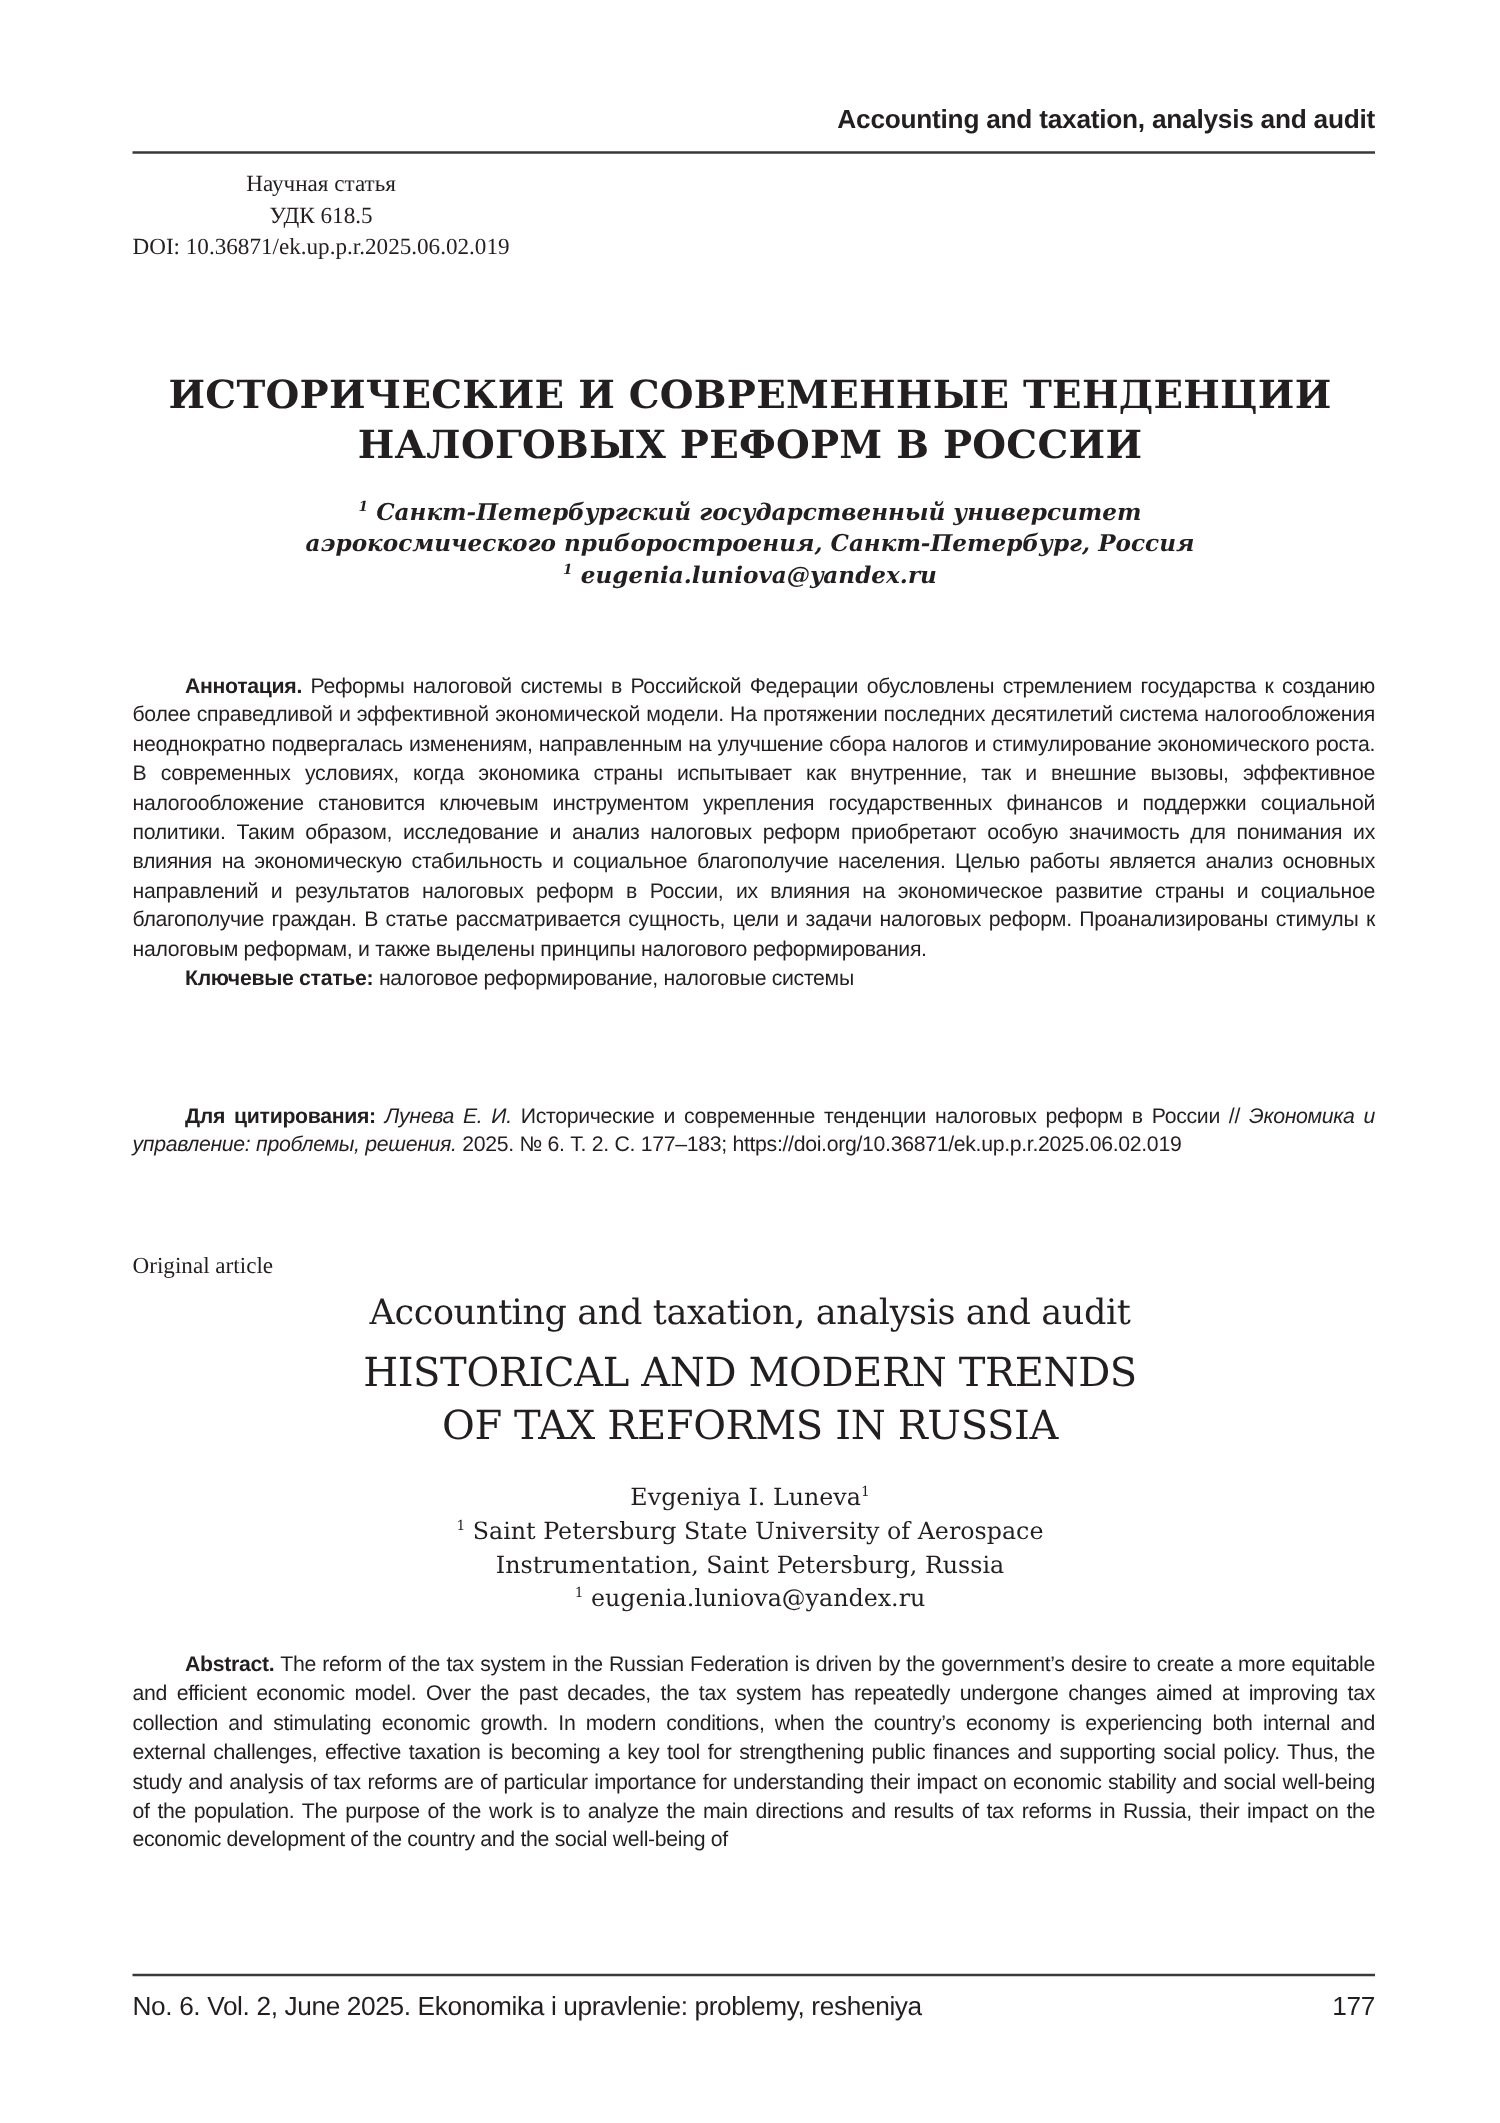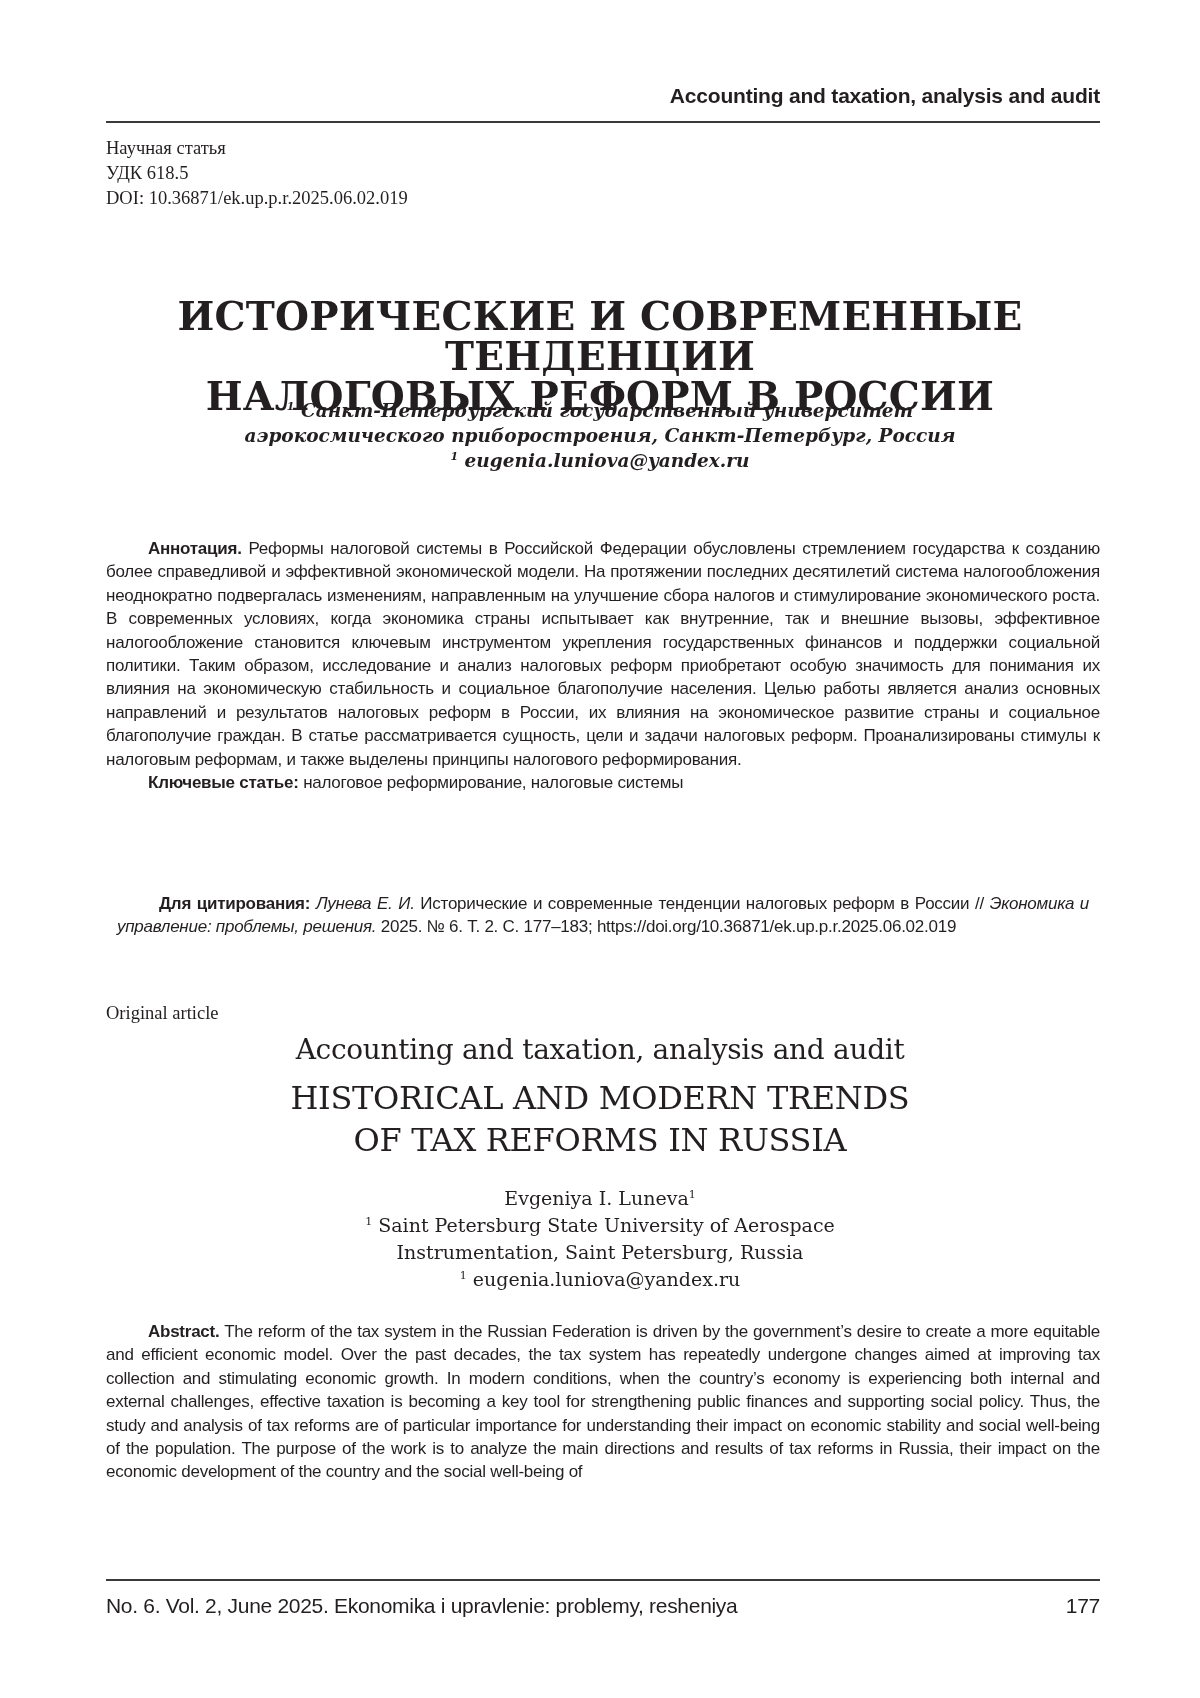--- a/index.html
+++ b/index.html
@@ -4,41 +4,41 @@
 <style>
   html, body { margin: 0; padding: 0; background: #ffffff; }
   body { width: 1200px; height: 1698px; position: relative; color: #231f20; overflow: hidden; }
   .page { position: absolute; left: 0; top: 0; width: 1200px; height: 1698px; }
   .running-head {
     position: absolute; left: 106px; right: 100px; top: 84px;
     text-align: right; font-family: "Liberation Sans", sans-serif; font-weight: bold;
     font-size: 21px; letter-spacing: -0.2px;
   }
   .head-rule { position: absolute; left: 106px; right: 100px; top: 121px; height: 2px; background: #3a3a3a; }
-  .meta { position: absolute; left: 106px; top: 136px; font-family: "Liberation Serif", serif; font-size: 18.5px; line-height: 25px; }
+  .meta { position: absolute; left: 106px; top: 136px; font-family: "Liberation Serif", serif; font-size: 18.5px; line-height: 25px; text-align: center; }
   .meta div { white-space: nowrap; }
   .ru-title {
     position: absolute; left: 100px; right: 100px; top: 296px; text-align: center;
-    font-family: "DejaVu Serif", serif; font-weight: bold; font-size: 39px; line-height: 40px; letter-spacing: 0.2px;
+    font-family: "DejaVu Serif", serif; font-weight: bold; font-size: 31px; line-height: 40px; letter-spacing: 0.2px;
   }
   .ru-authors {
     position: absolute; left: 100px; right: 100px; top: 398px; text-align: center;
     font-family: "DejaVu Serif", serif; font-weight: bold; font-style: italic; font-size: 18.5px; line-height: 25px;
   }
   sup { font-size: 11px; vertical-align: super; line-height: 0; }
   .abstract {
     position: absolute; left: 106px; right: 100px;
     font-family: "Liberation Sans", sans-serif; font-size: 17px; line-height: 23.4px;
     text-align: justify; letter-spacing: -0.25px;
   }
   .abstract p { margin: 0; text-indent: 42px; }
   .abstract b { font-weight: bold; }
   .ru-abstract { top: 537px; }
   .citation { position: absolute; left: 106px; right: 100px; top: 881px; font-family: "Liberation Sans", sans-serif; font-size: 17px; line-height: 23.4px; text-align: justify; letter-spacing: -0.25px; }
-  .citation p { margin: 11px; text-indent: 42px; }
+  .citation p { margin: 0; text-indent: 42px; }
   .orig-label { position: absolute; left: 106px; top: 1003px; font-family: "Liberation Serif", serif; font-size: 18.5px; }
   .en-rubric { position: absolute; left: 100px; right: 100px; top: 1030px; text-align: center; font-family: "DejaVu Serif", serif; font-size: 28px; line-height: 40px; letter-spacing: -0.3px; }
   .en-title { position: absolute; left: 100px; right: 100px; top: 1077px; text-align: center; font-family: "DejaVu Serif", serif; font-size: 32px; line-height: 42px; letter-spacing: -0.3px; }
   .en-authors { position: absolute; left: 100px; right: 100px; top: 1185px; text-align: center; font-family: "DejaVu Serif", serif; font-size: 19px; line-height: 27px; }
   .en-abstract { top: 1320px; }
   .foot-rule { position: absolute; left: 106px; right: 100px; top: 1579px; height: 2px; background: #3a3a3a; }
   .footer { position: absolute; left: 106px; right: 100px; top: 1594px; font-family: "Liberation Sans", sans-serif; font-size: 21px; letter-spacing: -0.3px; display: flex; justify-content: space-between; }
 </style>
 </head>
 <body>

